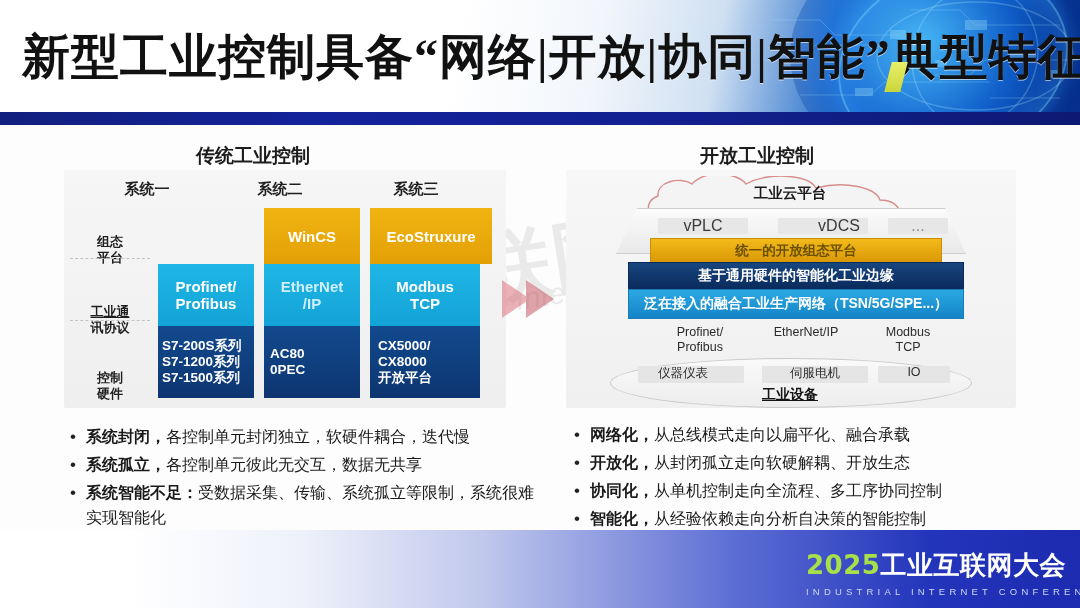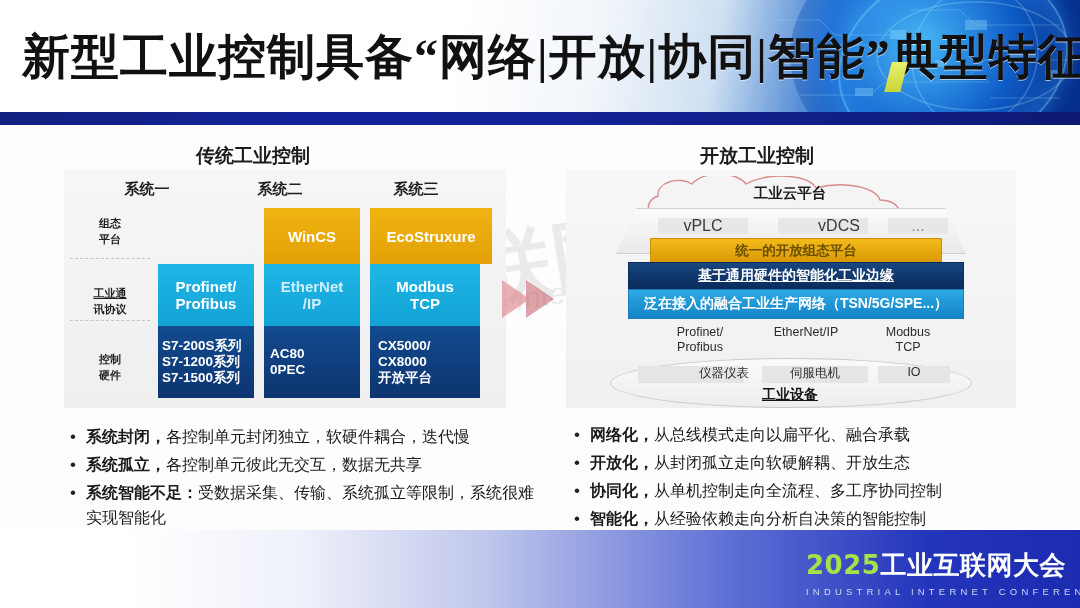--- a/index.html
+++ b/index.html
@@ -46,22 +46,22 @@
   .sec-title{position:absolute;font-size:19px;font-weight:bold;color:#1c1c1c;white-space:nowrap;
     font-family:"DejaVu Sans","Liberation Sans",sans-serif;}
   #sec-left{left:196px;top:143px;}
   #sec-right{left:700px;top:143px;}
 
   
   .panel-left{position:absolute;left:64px;top:170px;width:442px;height:238px;
     background:linear-gradient(180deg,#f6f6f6,#efefef);border-radius:2px;}
   .col-head{position:absolute;top:10px;font-size:15px;font-weight:bold;color:#1f1f1f;
     text-align:center;font-family:"DejaVu Sans","Liberation Sans",sans-serif;}
-  .rowlabel{position:absolute;left:4px;width:84px;text-align:center;font-size:11px;font-weight:bold;
-    color:#1f1f1f;line-height:16px;font-family:"DejaVu Sans","Liberation Sans",sans-serif;}
+  .rowlabel{position:absolute;left:4px;width:84px;text-align:center;font-size:13px;font-weight:bold;
+    color:#1f1f1f;line-height:16px;font-family:"DejaVu Sans","Liberation Sans",sans-serif;margin-top:18px;}
   .rowsep{position:absolute;left:6px;width:80px;height:0;border-top:1px dashed #c4c4c4;}
   .cell{position:absolute;display:flex;align-items:center;justify-content:center;text-align:center;
     font-weight:bold;color:#ffffff;line-height:17px;}
   .cell.gold{background:linear-gradient(180deg,#f0b411,#e3a006);}
   .cell.cyan{background:linear-gradient(180deg,#1fb6e6,#13a3d6);}
   .cell.navy{background:linear-gradient(180deg,#124a8e,#0d3570);}
   .cell span{display:block;}
   .c-gold{font-size:15px;}
   .c-cyan{font-size:15px;}
   .c-navy{font-size:13.5px;line-height:16px;}
@@ -79,21 +79,21 @@
     background:linear-gradient(180deg,#fbfbfb,#e9e9e9);
     border:1px solid #cfcfcf;
     clip-path:polygon(6% 0, 94% 0, 100% 100%, 0% 100%);}
   .vchip{position:absolute;top:48px;height:16px;background:#e7e7e7;border-radius:1px;}
   .vlbl{position:absolute;top:47px;font-size:16px;color:#3a3a3a;}
   .bar{position:absolute;display:flex;align-items:center;justify-content:center;
     font-weight:bold;color:#ffffff;white-space:nowrap;}
   .bar-gold{left:84px;top:68px;width:290px;height:23px;font-size:13.5px;
     background:linear-gradient(180deg,#f3bb1a,#d99806);border:1px solid #c98e06;color:#6b5000;}
   .bar-navy{left:62px;top:92px;width:334px;height:26px;font-size:14px;
-    background:linear-gradient(180deg,#17467f,#0a2a5c);border:1px solid #0a2a5c;text-decoration:underline;}
+    background:linear-gradient(180deg,#17467f,#0a2a5c);border:1px solid #0a2a5c;}
   .bar-blue{left:62px;top:119px;width:334px;height:28px;font-size:14px;
     background:linear-gradient(180deg,#2ca9e3,#1384c6);border:1px solid #1a7cb8;}
   .proto{position:absolute;top:155px;font-size:12.5px;color:#2b2b2b;text-align:center;line-height:15px;}
   .ellipse{position:absolute;left:44px;top:188px;width:360px;height:48px;border-radius:50%;
     background:linear-gradient(180deg,#fafafa,#ededed);border:1px solid #c9c9c9;}
   .dchip{position:absolute;top:196px;height:17px;background:#e5e5e5;border-radius:1px;}
   .dlbl{position:absolute;top:195px;font-size:12.5px;color:#303030;text-align:center;}
   .dev-lbl{position:absolute;left:44px;top:216px;width:360px;text-align:center;font-size:14px;
     font-weight:bold;color:#151515;text-decoration:underline;
     font-family:"DejaVu Sans","Liberation Sans",sans-serif;}
@@ -250,21 +250,21 @@
     </div>
     <div class="proto" style="left:296px;width:92px;">
       <div>Modbus</div>
       <div>TCP</div>
     </div>
 
     <div class="ellipse"></div>
     <div class="dchip" style="left:72px;width:106px;"></div>
     <div class="dchip" style="left:196px;width:106px;"></div>
     <div class="dchip" style="left:312px;width:72px;"></div>
-    <div class="dlbl" style="left:72px;width:90px;padding-left:41px;">仪器仪表</div>
+    <div class="dlbl" style="left:72px;width:90px;">仪器仪表</div>
     <div class="dlbl" style="left:196px;width:106px;">伺服电机</div>
     <div class="dlbl" style="left:312px;width:72px;">IO</div>
     <div class="dev-lbl">工业设备</div>
   </div>
 
   <div class="bullets" id="bul-left">
     <div class="bullet">
       <div class="dot">•</div>
       <div class="btext"><b>系统封闭，</b><span>各控制单元封闭独立，软硬件耦合，迭代慢</span></div>
     </div>

